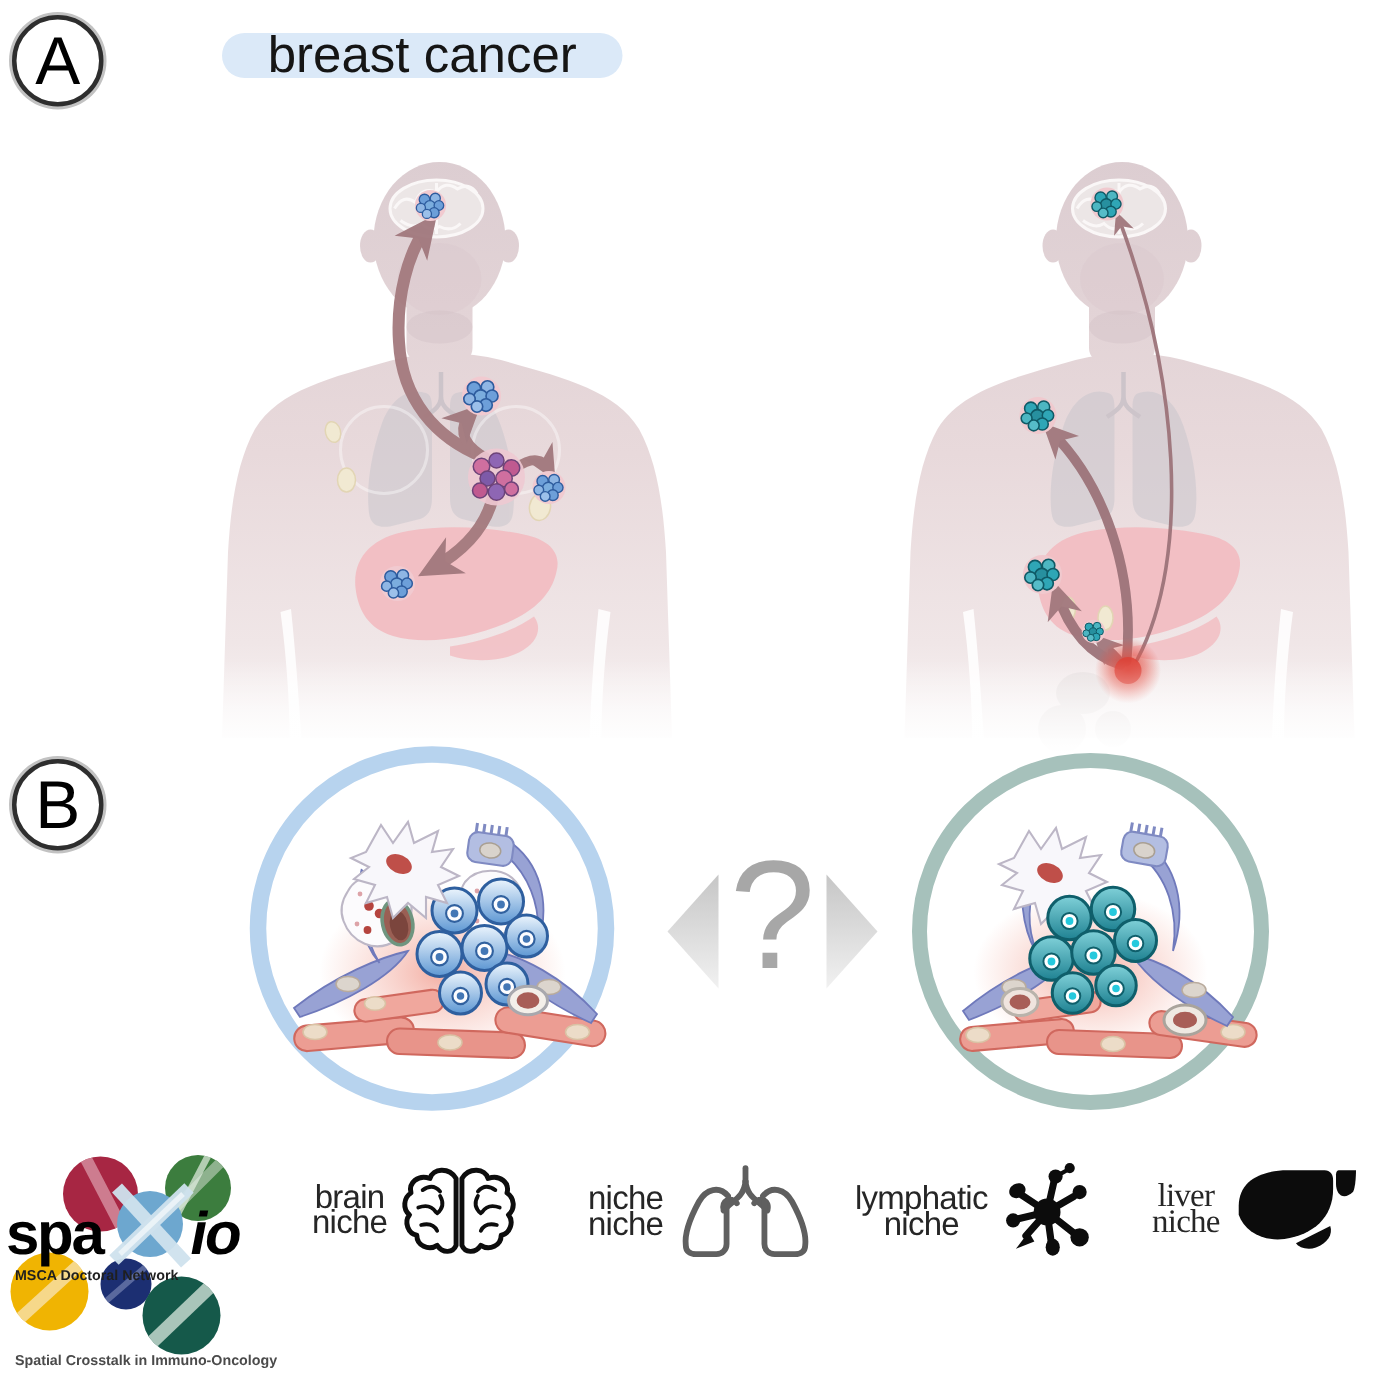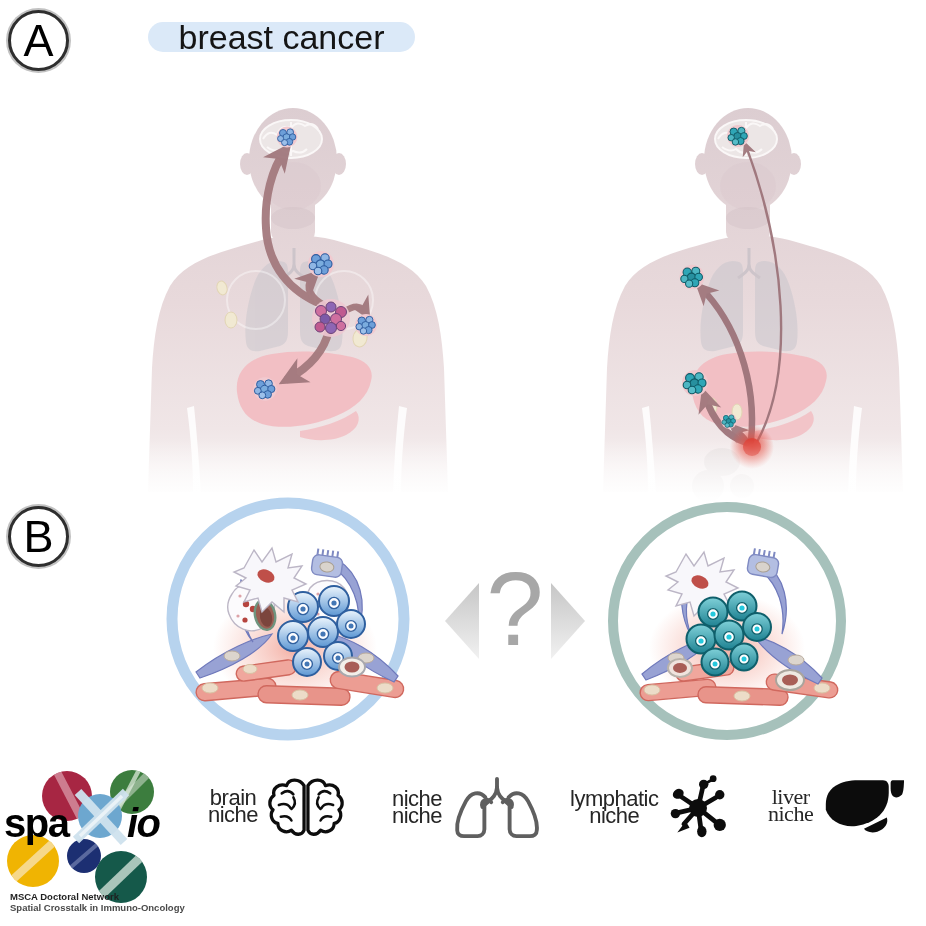--- a/index.html
+++ b/index.html
@@ -27,21 +27,21 @@
   .niche { top:774px; display:flex; align-items:center; gap:9px;margin-left:32px; }
   .niche-label { font-size:22px; line-height:17.5px; letter-spacing:-0.5px; color:#262626; text-align:center; }
   .niche-brain { left:176px; }
   .niche-lung  { left:360px; }
   .niche-lymph { left:538px; }
   .niche-liver { left:736px;font-family:Liberation Serif, serif; }
 
   .logo-word { font-size:40px; font-weight:700; letter-spacing:-1.5px; color:#000000; line-height:1; }
   .logo-spa { left:4px;  top:803px; }
   .logo-io  { left:127px; top:803px;font-style:italic; }
-  .logo-sub1 { left:10px; top:891px; font-size:9.5px; font-weight:700; color:#1f1f1f; }
+  .logo-sub1 { left:10px; top:845px; font-size:9.5px; font-weight:700; color:#1f1f1f; }
   .logo-sub2 { left:10px; top:902px; font-size:9.5px; color:#4a4a4a;font-weight:bold; }
 </style>
 </head>
 <body>
 
 <div class="stage">
 
 <svg class="art" width="926" height="926" viewBox="0 0 926 926">
   <defs>
     <linearGradient id="gBody" gradientUnits="userSpaceOnUse" x1="0" y1="105" x2="0" y2="500">

